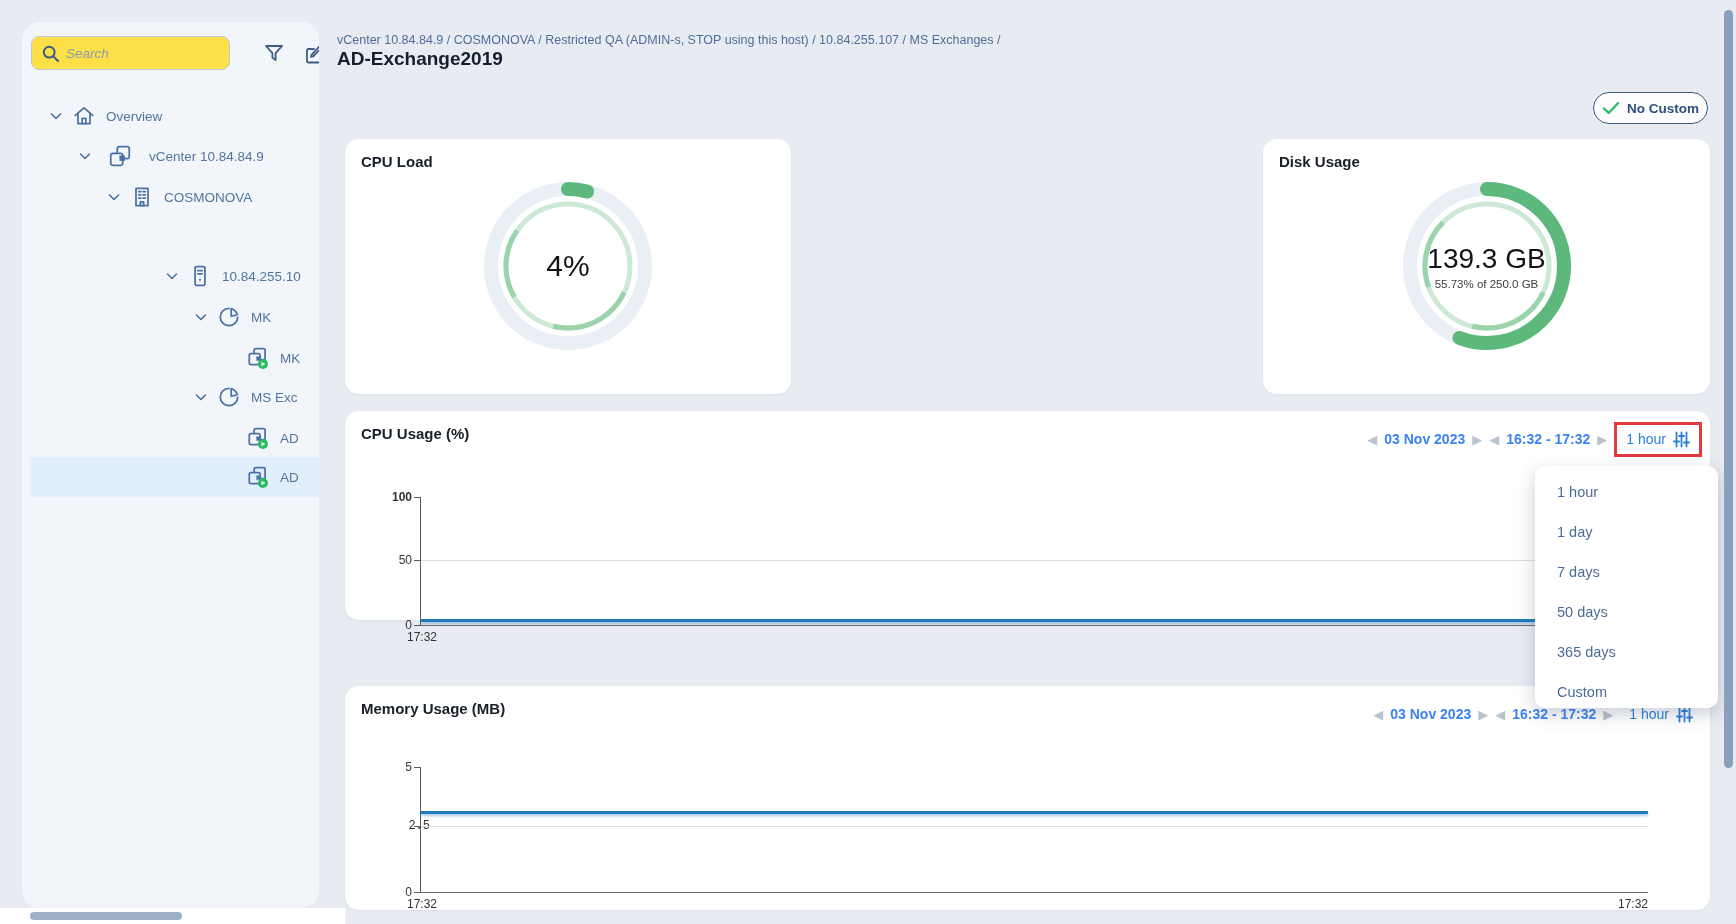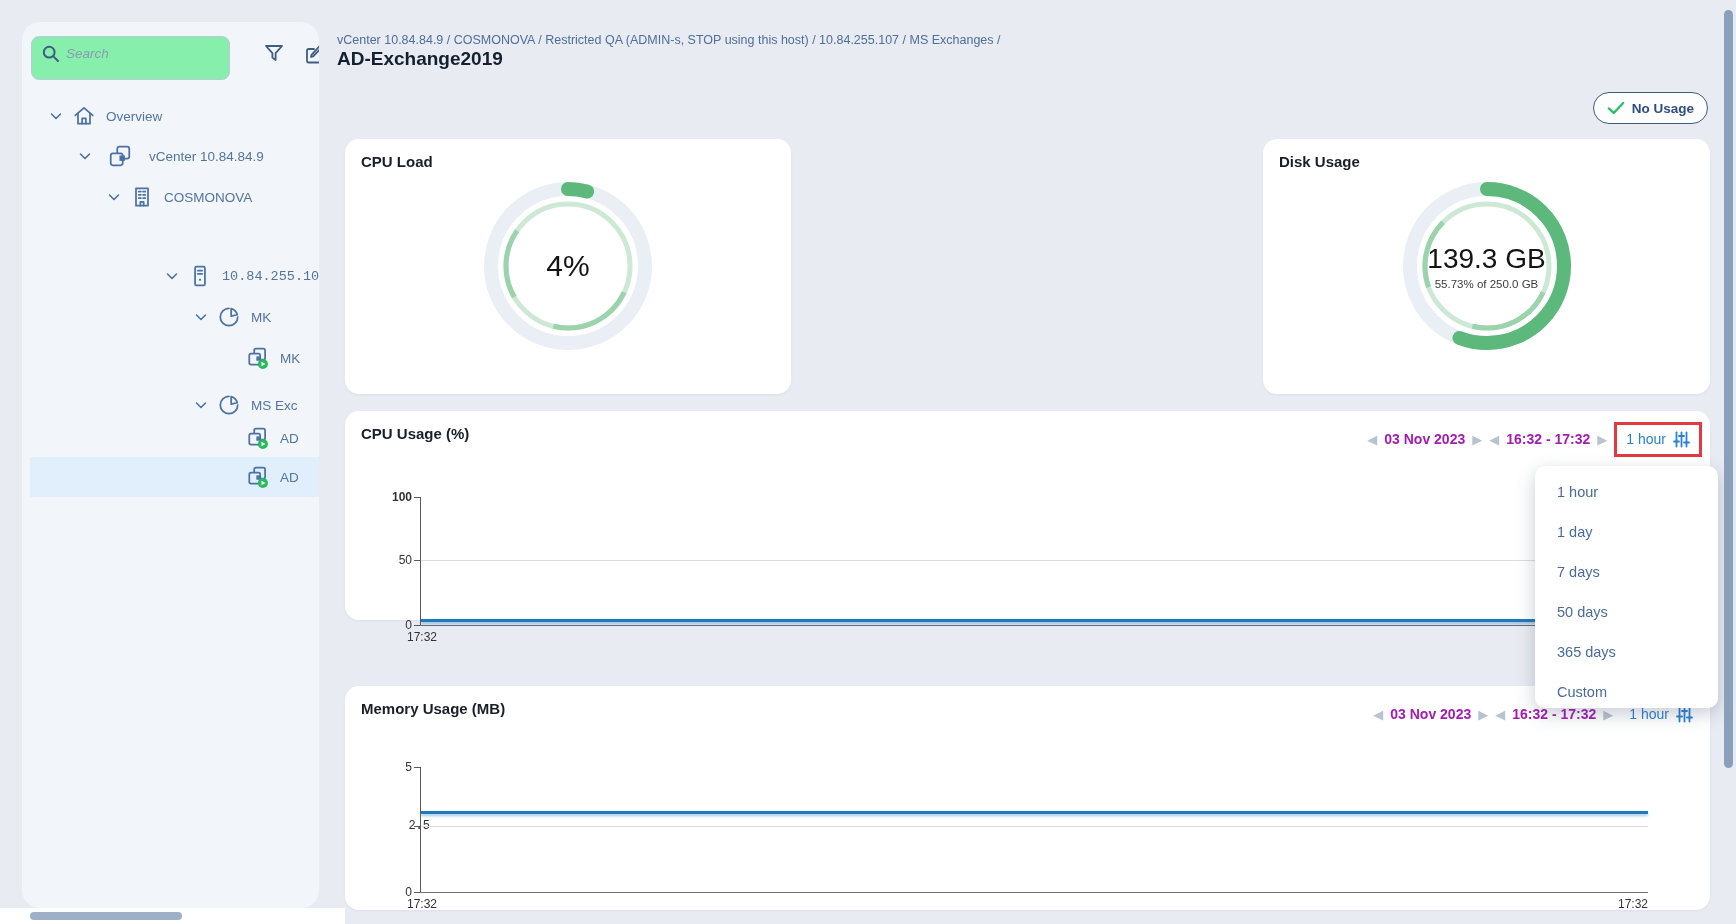--- a/index.html
+++ b/index.html
@@ -9,22 +9,22 @@
     background:#e8ebf2; overflow:hidden;
     font-family:"Liberation Sans", sans-serif; color:#222;
   }
   
   .sidebar {
     position:absolute; left:22px; top:22px; width:297px; height:886px;
     background:#f2f5fa; border-radius:18px; overflow:hidden;
   }
   .search-row { position:absolute; left:0; top:14px; width:100%; height:34px; }
   .search-box {
-    position:absolute; left:9px; top:0; width:199px; height:44px;
-    background:#86efac; border:1.5px solid #bdc9d9; border-radius:8px;
+    position:absolute; left:9px; top:0; width:199px; height:34px;
+    background:#fde047; border:1.5px solid #bdc9d9; border-radius:8px;
   }
   .search-box svg { position:absolute; left:9px; top:7px; }
   .search-box input {
     position:absolute; left:34px; top:1px; width:158px; height:30px;
     border:none; outline:none; background:transparent;
     font-family:"Liberation Sans", sans-serif;
     font-size:13.5px; font-style:italic; color:#5a6b82;
   }
   .search-box input::placeholder { color:#8c9bb0; font-style:italic; }
   .side-icon-btn { position:absolute; top:6px; width:24px; height:24px; cursor:pointer; }
@@ -35,21 +35,21 @@
     position:absolute; left:8px; width:289px; height:40px;
     display:flex; align-items:center; overflow:hidden; white-space:nowrap;
     cursor:pointer;
   }
   .trow.selected { background:#e1effc; }
   .chev { width:14px; height:10px; flex:0 0 14px; margin-right:8px; display:flex; align-items:center; }
   .chev-spacer { flex:0 0 22px; }
   .ticon { width:24px; height:24px; flex:0 0 24px; margin-right:10px; position:relative; }
   .tlabel { font-size:13.5px; color:#54759e; }
   .lvl0{padding-left:20px;} .lvl1{padding-left:49px;gap:7px;} .lvl2{padding-left:78px;}
-  .lvl3{padding-left:107px;} .lvl4{padding-left:136px;font-family:Liberation Mono, monospace;} .lvl5{padding-left:165px;}
+  .lvl3{padding-left:107px;} .lvl4{padding-left:136px;} .lvl5{padding-left:165px;}
   .lvl6{padding-left:194px;}
   
   .breadcrumb {
     position:absolute; left:337px; top:33px; width:1180px;
     font-size:12.5px; color:#4e6f99; white-space:nowrap; overflow:hidden;
   }
   .page-title {
     position:absolute; left:337px; top:48px;
     font-size:19px; font-weight:bold; color:#14202f;
   }
@@ -68,21 +68,21 @@
     display:flex; flex-direction:column; align-items:center; justify-content:center; gap:3px; }
   .gauge-value { font-size:28px; color:#141414; }
   .gauge-sub   { font-size:11.5px; color:#3c3c3c; }
   
   .chart-card { left:345px; width:1365px; }
   .chart-nav {
     position:absolute; right:8px; top:10px; height:36px;
     display:flex; align-items:center; gap:7px;
   }
   .nav-arrow { font-size:13px; color:#b9c3cf; cursor:pointer; line-height:1; }
-  .nav-text { font-size:14px; font-weight:bold; color:#a21caf; }
+  .nav-text { font-size:14px; font-weight:bold; color:#3b82f6; }
   .period-box {
     display:flex; align-items:center; gap:7px; padding:6px 9px; cursor:pointer;
   }
   .period-box.highlighted { border:3px solid #e23b3f; }
   .period-label { font-size:14px; color:#2b7fd4; }
   
   .ytick { position:absolute; width:45px; text-align:right; font-size:12px; color:#333; }
   .vaxis { position:absolute; left:75px; width:1px; background:#5a5a5a; }
   .htick { position:absolute; left:69px; width:6px; height:1px; background:#5a5a5a; }
   .gridline { position:absolute; left:76px; width:1227px; height:1px; background:#dcdcdc; }
@@ -223,21 +223,21 @@
         <span class="ticon"><svg width="24" height="24" viewBox="0 0 22 22">
               <rect class="ic-stroke" x="7.5" y="2.5" width="10" height="10" rx="1.6"></rect>
               <rect class="ic-stroke" x="3" y="7" width="10" height="10" rx="1.6" style="fill:#f2f5fa"></rect>
               <rect class="ic-fill" x="9.5" y="9.5" width="4" height="4"></rect>
               <circle cx="15.5" cy="16.5" r="4.6" fill="#29b95f"></circle>
               <polygon points="14.2,14.4 14.2,18.6 17.8,16.5" fill="#fff"></polygon>
             </svg></span>
         <span class="tlabel">MK</span>
       </div>
 
-      <div class="trow lvl5" style="top:311px">
+      <div class="trow lvl5" style="top:303px">
         <span class="chev">
             <svg width="12" height="9" viewBox="0 0 12 9">
               <polyline class="ic-stroke" points="1.5,2 6,6.5 10.5,2"></polyline>
             </svg>
           </span>
         <span class="ticon"><svg width="24" height="24" viewBox="0 0 22 22">
               <path class="ic-stroke" d="M19 11 a8 8 0 1 1 -8 -8"></path>
               <path class="ic-stroke" d="M13 3.3 a8 8 0 0 1 5.6 5.6 l-5.6 1.4 Z"></path>
             </svg></span>
         <span class="tlabel">MS Exc</span>
@@ -270,21 +270,21 @@
     </div>
   </div>
 
   <div class="breadcrumb">vCenter 10.84.84.9 / COSMONOVA / Restricted QA (ADMIN-s, STOP using this host) / 10.84.255.107 / MS Exchanges /</div>
   <div class="page-title">AD-Exchange2019</div>
 
   <div class="status-badge">
     <svg width="18" height="16" viewBox="0 0 20 16">
       <polyline points="2,8.5 7.5,13.5 18,2.5" fill="none" stroke="#2abf63" stroke-width="2.6" stroke-linecap="round" stroke-linejoin="round"></polyline>
     </svg>
-    <span>No Usage</span>
+    <span>No Custom</span>
   </div>
 
   <div class="card gauge-card" style="left:345px; width:446px;">
     <div class="card-title">CPU Load</div>
     <div class="gauge-wrap">
       <svg width="184" height="184" viewBox="0 0 184 184">
         <circle cx="92" cy="92" r="77" fill="none" stroke="#eaeef5" stroke-width="14"></circle>
         <circle cx="92" cy="92" r="62" fill="none" stroke="#cde9d5" stroke-width="5"></circle>
         <circle cx="92" cy="92" r="62" fill="none" stroke="#9bd3ac" stroke-width="5" stroke-dasharray="85 304" transform="rotate(25 92 92)"></circle>
         <circle cx="92" cy="92" r="62" fill="none" stroke="#9bd3ac" stroke-width="5" stroke-dasharray="70 320" transform="rotate(150 92 92)"></circle>

